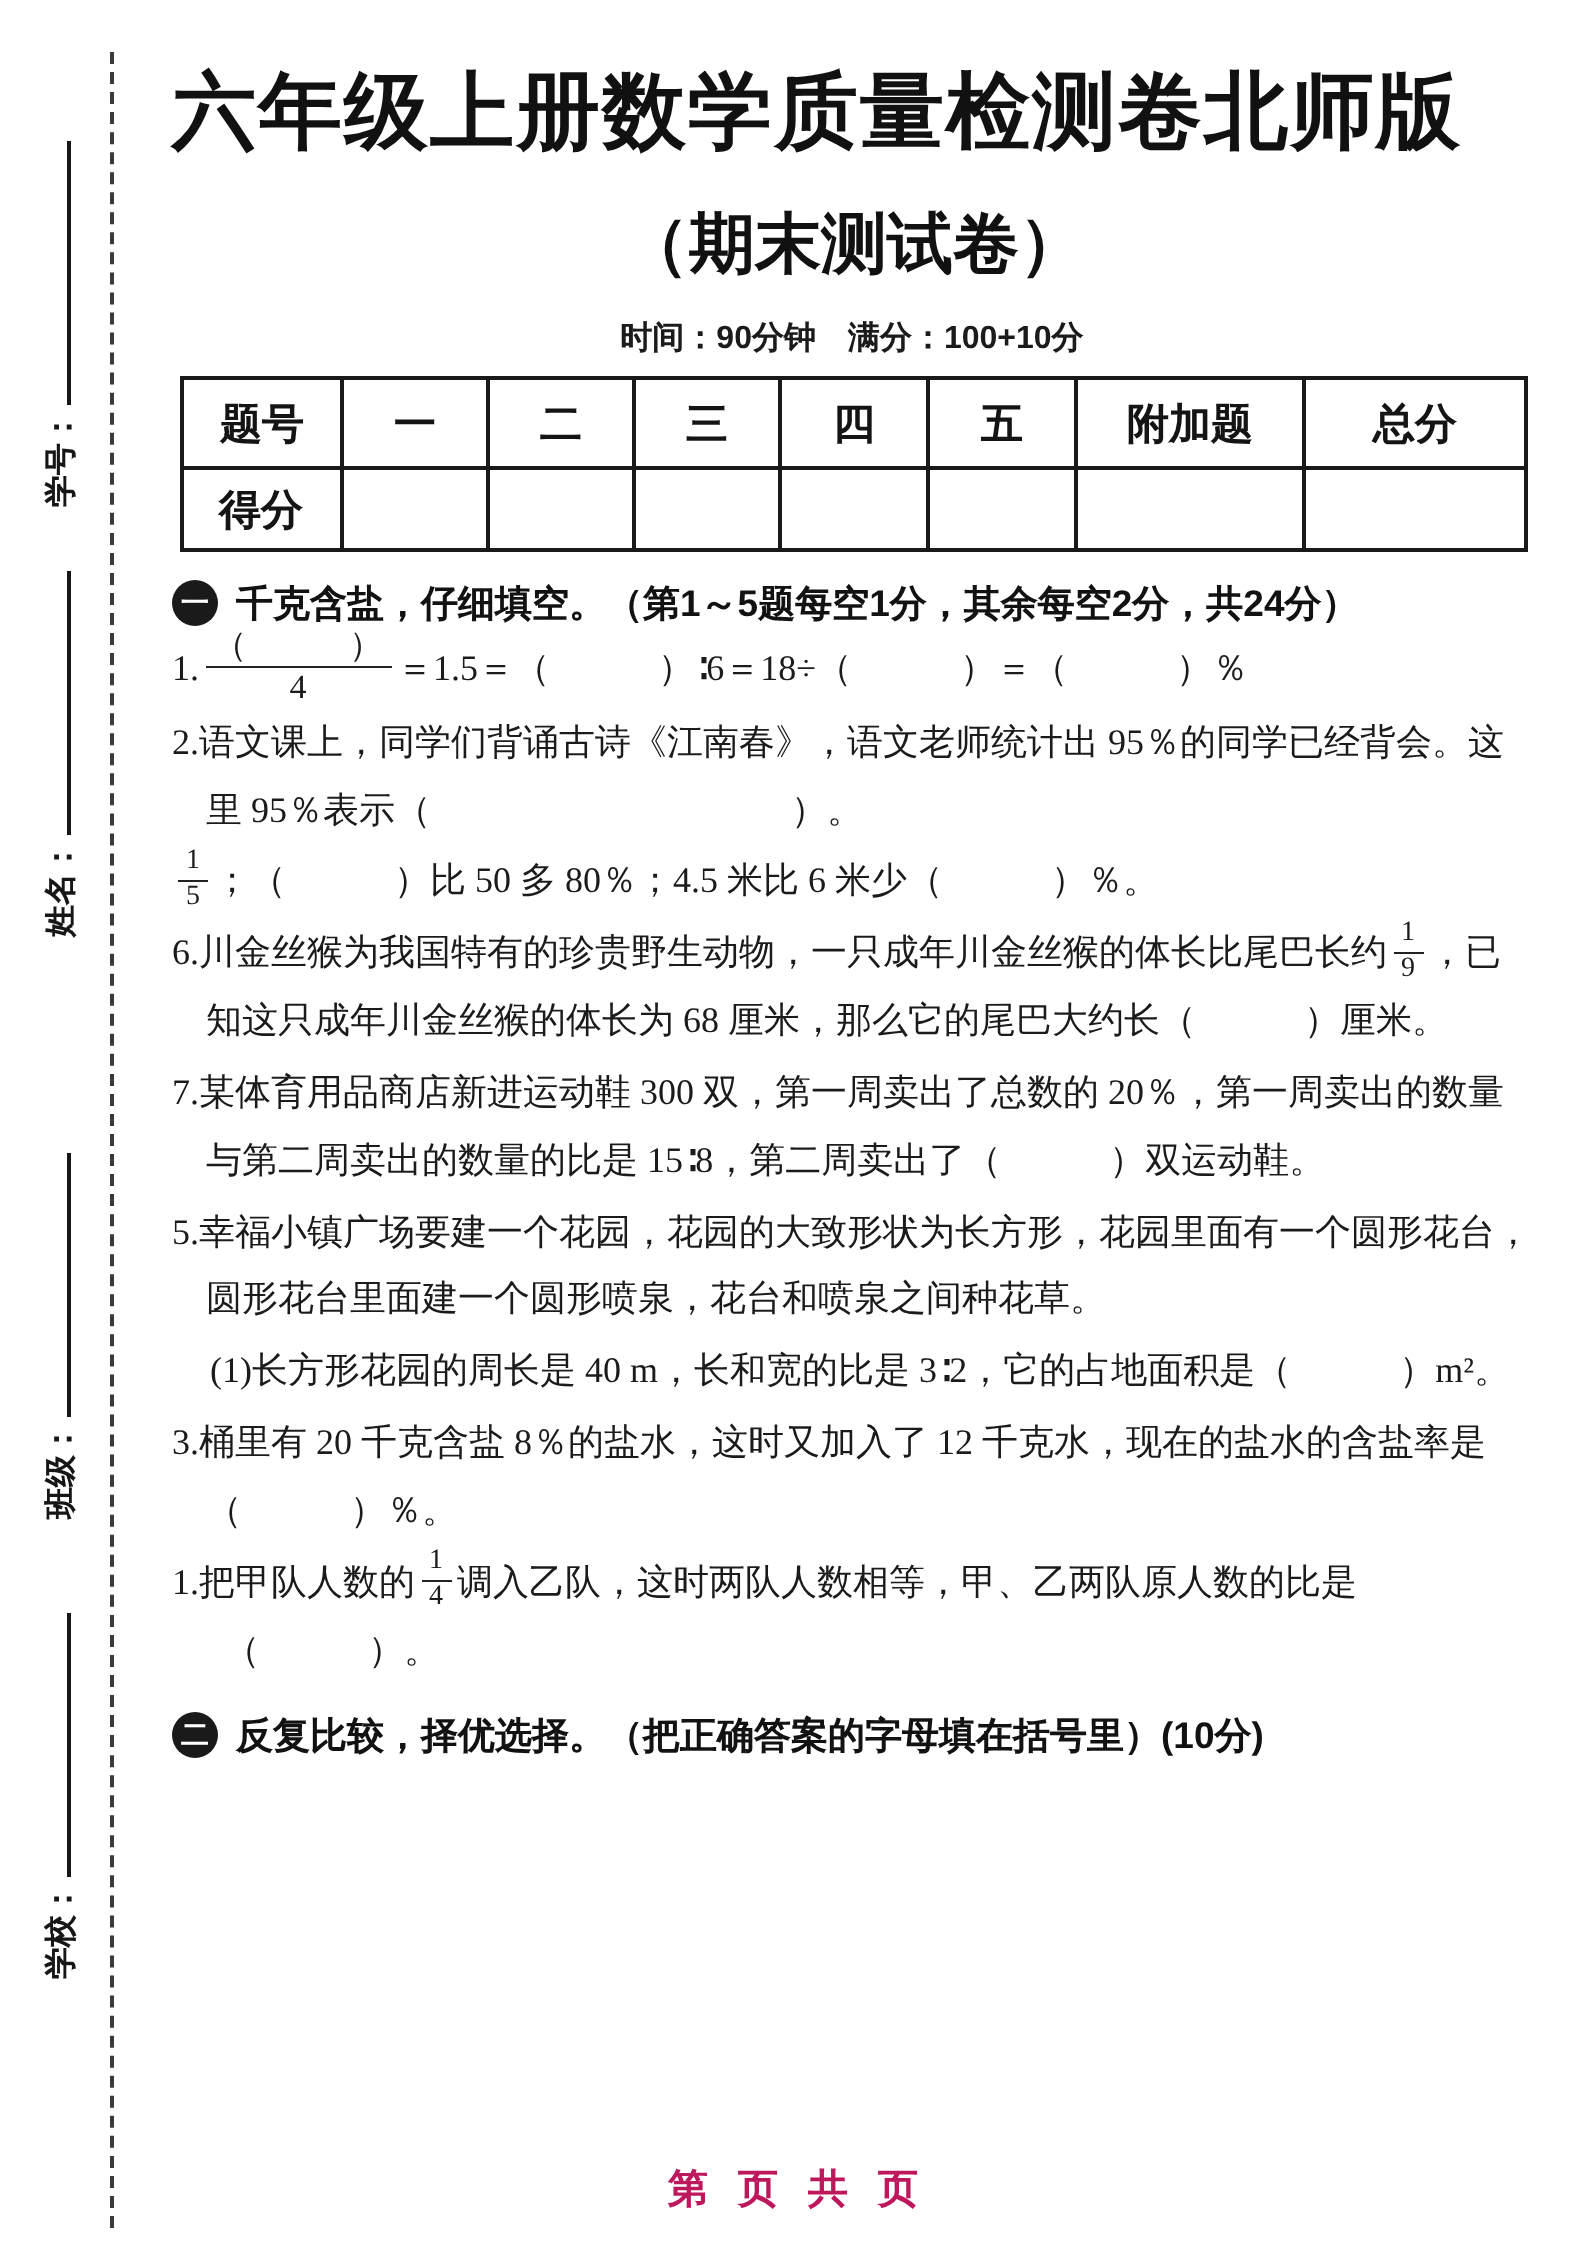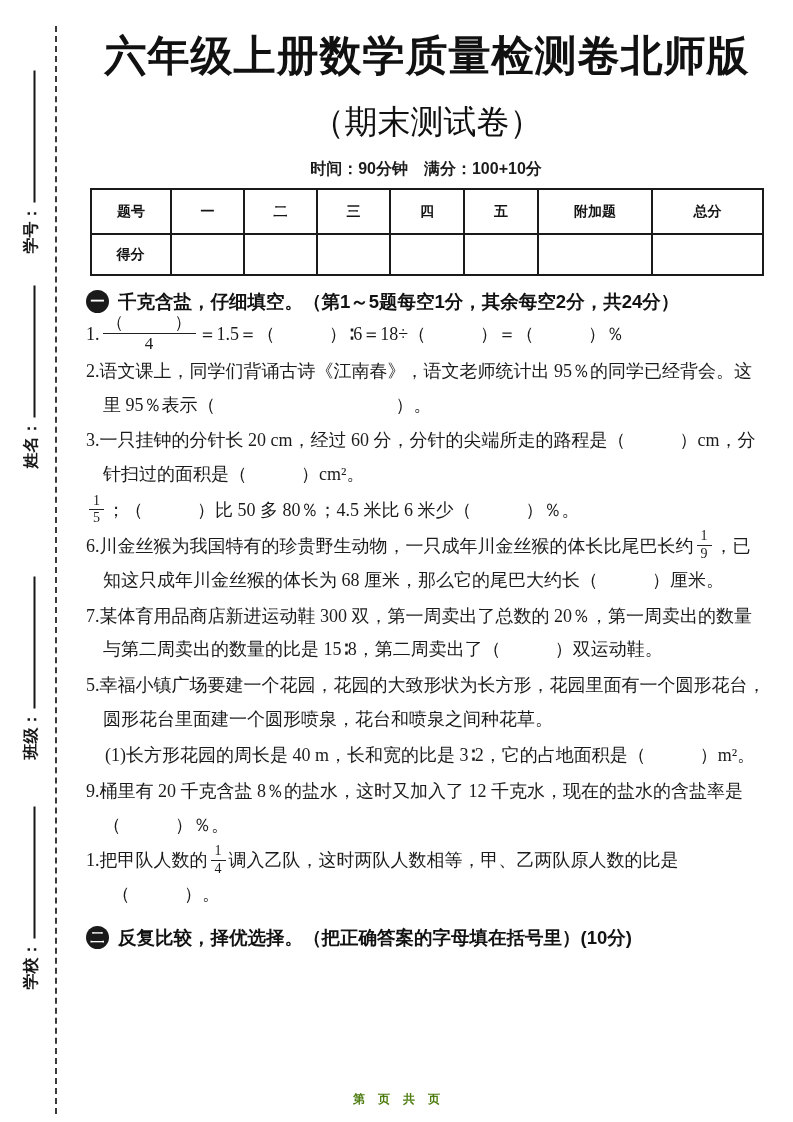--- a/index.html
+++ b/index.html
@@ -37,32 +37,32 @@
     width: 132px;
     height: 15px;
     border-bottom: 2px solid #161616;
   }
 
   
   .content { position: absolute; left: 86px; top: 0; width: 682px; }
 
   .page-title {
     margin: 28px 0 0 0;
-    text-align: center;
+    text-align: left;
     font-family: "Liberation Sans", "DejaVu Sans", sans-serif;
     font-weight: 900;
     font-size: 42px;
     letter-spacing: 1px;
     color: #111;
   }
   .page-subtitle {
     margin: 16px 0 0 0;
     text-align: center;
     font-family: "Liberation Sans", "DejaVu Sans", sans-serif;
-    font-weight: 400;
+    font-weight: 700;
     font-size: 33px;
     color: #111;
   }
   .exam-meta {
     margin-top: 14px;
     text-align: center;
     padding-right: 2px;
     font-family: "Liberation Sans", "DejaVu Sans", sans-serif;
     font-weight: bold;
     font-size: 16px;
@@ -74,21 +74,21 @@
     table-layout: fixed;
     width: 672px;
     margin: 8px 0 0 4px;
     font-family: "Liberation Sans", "DejaVu Sans", sans-serif;
   }
   .score-table td {
     border: 2px solid #1a1a1a;
     text-align: center;
     vertical-align: middle;
     font-weight: bold;
-    font-size: 14px;
+    font-size: 21px;
     color: #141414;
     overflow: hidden;
     font-family: Liberation Serif, serif;
   }
   .score-table tr.head td { height: 41px; }
   .score-table tr.score td { height: 37px; text-align: left; padding-left: 10px; }
   .score-table tr.score td.lbl { text-align: center; padding-left: 0; }
 
   
   .sec-head {
@@ -135,24 +135,24 @@
     position: relative;
     top: -2px;
   }
   .frac .fnum { border-bottom: 1.6px solid #222; padding: 0 4px; }
   .frac.big { font-size: 17px; }
 
   .page-footer {
     position: absolute;
     left: 0; right: 0; bottom: 14px;
     text-align: center;
-    font-size: 12px;
+    font-size: 20px;
     font-weight: bold;
     word-spacing: 10px;
-    color: #4d7c0f;
+    color: #be185d;
   }
 </style>
 </head>
 <body>
 
 <div class="paper">
 
   <div class="fold-line"></div>
 
   <div class="side-field" style="top:162px">
@@ -218,39 +218,38 @@
       <span>千克含盐，仔细填空。（第1～5题每空1分，其余每空2分，共24分）</span>
     </div>
 
     <p class="q"><span>1.</span><span class="frac big">
           <span class="fnum">（　　　）</span>
           <span class="fden">4</span>
         </span><span>＝1.5＝（　　　）∶6＝18÷（　　　）＝（　　　）％</span></p>
 
     <p class="q">2.语文课上，同学们背诵古诗《江南春》，语文老师统计出 95％的同学已经背会。这里 95％表示（　　　　　　　　　　）。</p>
 
-    <p class="q">3.一只挂钟的分针长 20 cm，经过 60 分，分针的尖端所走的路程是（　　　）cm，分针扫过的面积是（　　　）cm²。</p>
 
     <p class="q"><span class="frac">
           <span class="fnum">1</span>
           <span class="fden">5</span>
         </span><span>；（　　　）比 50 多 80％；4.5 米比 6 米少（　　　）％。</span></p>
 
 
     <p class="q"><span>6.川金丝猴为我国特有的珍贵野生动物，一只成年川金丝猴的体长比尾巴长约</span><span class="frac">
           <span class="fnum">1</span>
           <span class="fden">9</span>
         </span><span>，已知这只成年川金丝猴的体长为 68 厘米，那么它的尾巴大约长（　　　）厘米。</span></p>
 
     <p class="q">7.某体育用品商店新进运动鞋 300 双，第一周卖出了总数的 20％，第一周卖出的数量与第二周卖出的数量的比是 15∶8，第二周卖出了（　　　）双运动鞋。</p>
 
     <p class="q">5.幸福小镇广场要建一个花园，花园的大致形状为长方形，花园里面有一个圆形花台，圆形花台里面建一个圆形喷泉，花台和喷泉之间种花草。</p>
     <p class="q sub">(1)长方形花园的周长是 40 m，长和宽的比是 3∶2，它的占地面积是（　　　）m²。</p>
 
-    <p class="q">9.桶里有 20 千克含盐 8％的盐水，这时又加入了 12 千克水，现在的盐水的含盐率是（　　　）％。</p>
+    <p class="q">3.桶里有 20 千克含盐 8％的盐水，这时又加入了 12 千克水，现在的盐水的含盐率是（　　　）％。</p>
 
     <p class="q q10"><span>1.把甲队人数的</span><span class="frac">
           <span class="fnum">1</span>
           <span class="fden">4</span>
         </span><span>调入乙队，这时两队人数相等，甲、乙两队原人数的比是（　　　）。</span></p>
 
     <div class="sec-head">
       <span class="badge">二</span>
       <span>反复比较，择优选择。（把正确答案的字母填在括号里）(10分)</span>
     </div>

